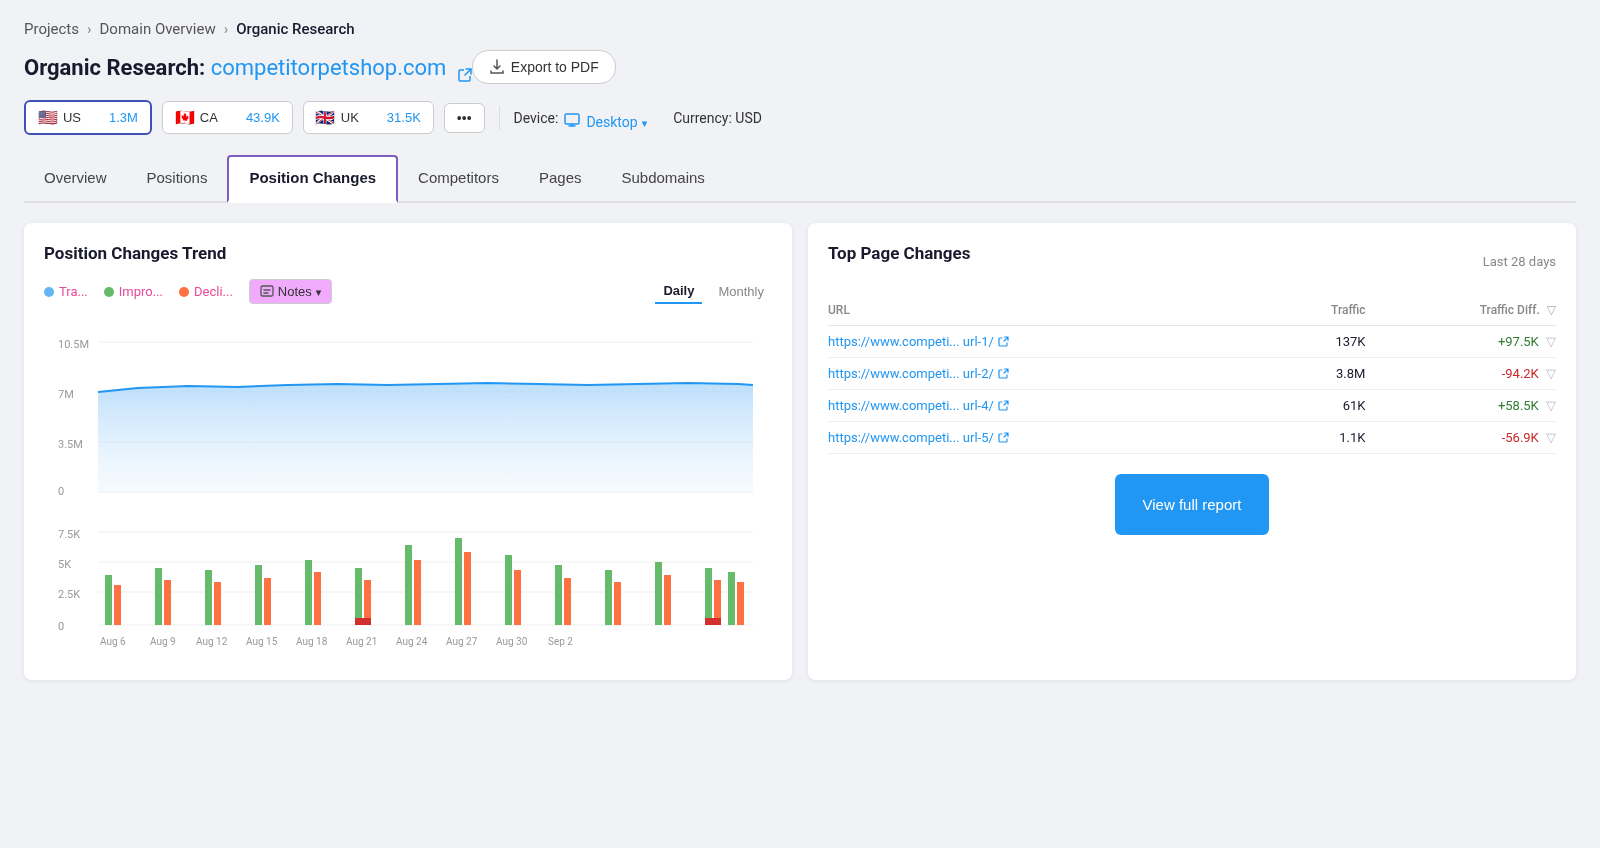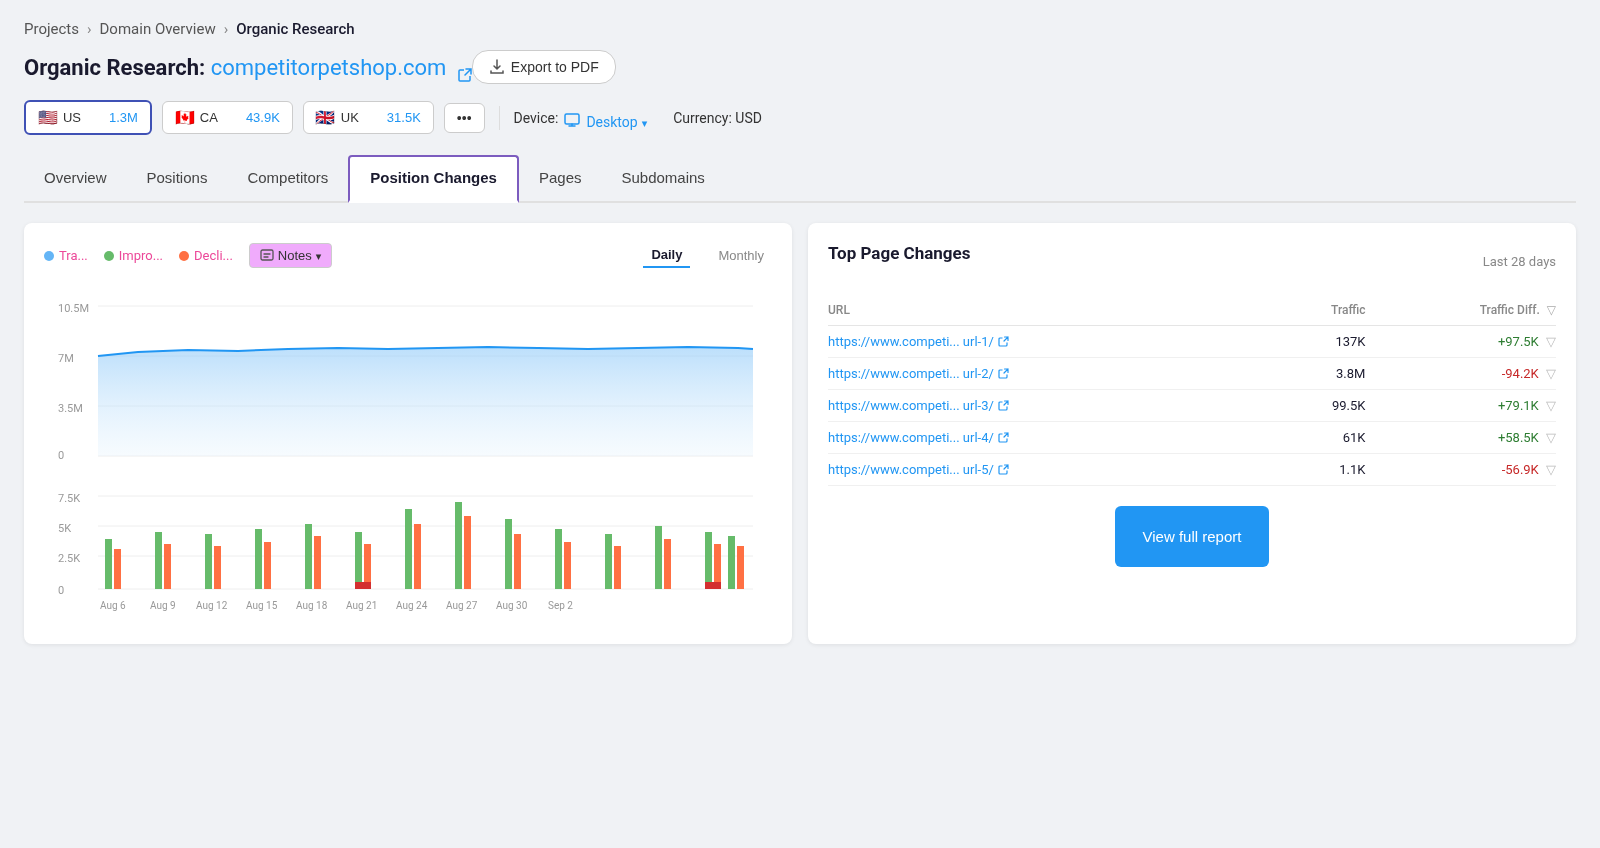--- a/index.html
+++ b/index.html
@@ -188,21 +188,21 @@
       border: 1px solid #ccc;
       border-radius: 4px;
       padding: 4px 10px;
       background: #f0abfc;
       cursor: pointer;
       font-size: 13px;
       color: #333;
     }
     .view-toggle {
       display: flex;
-      gap: 20px;
+      gap: 8px;
       margin-left: auto;
     }
     .view-btn {
       border: none;
       background: none;
       cursor: pointer;
       font-size: 13px;
       color: #888;
       padding: 4px 8px;
     }
@@ -346,29 +346,30 @@
         <span>Desktop</span>
         <span class="chevron-down"></span>
       </a>
     </div>
     <span class="currency-label">Currency: USD</span>
   </div>
 
   <nav class="nav-tabs">
     <button class="nav-tab">Overview</button>
     <button class="nav-tab">Positions</button>
+    <button class="nav-tab active">Position Changes</button>
     <button class="nav-tab">Competitors</button>
-    <button class="nav-tab active">Position Changes</button>
     <button class="nav-tab">Pages</button>
     <button class="nav-tab">Subdomains</button>
   </nav>
 
   <div class="main-grid">
 
     <div class="card">
+      <div class="card-title">Position Changes Trend</div>
 
       <div class="chart-controls">
         <div class="legend-item">
           <div class="legend-dot" style="background:#64b5f6;"></div>
           <span>Tra...</span>
         </div>
         <div class="legend-item">
           <div class="legend-dot" style="background:#66bb6a;"></div>
           <span>Impro...</span>
         </div>
@@ -527,36 +528,20 @@
       </td>
       <td class="right">3.8M</td>
       <td class="right negative">
         -94.2K
         <span style="color:#bbb; margin-left:4px;">▽</span>
       </td>
     </tr>
             <tr>
       <td>
         <a href="#" class="url-link">
-          https://www.competi... url-3/
-          <svg width="11" height="11" viewBox="0 0 11 11" fill="none">
-            <path d="M4.5 2H2a1 1 0 00-1 1v6a1 1 0 001 1h6a1 1 0 001-1V6.5" stroke="#2196f3" stroke-width="1.2"></path>
-            <path d="M6.5 1h3.5v3.5M10 1L6 5" stroke="#2196f3" stroke-width="1.2" stroke-linecap="round"></path>
-          </svg>
-        </a>
-      </td>
-      <td class="right">99.5K</td>
-      <td class="right positive">
-        +79.1K
-        <span style="color:#bbb; margin-left:4px;">▽</span>
-      </td>
-    </tr>
-            <tr>
-      <td>
-        <a href="#" class="url-link">
           https://www.competi... url-4/
           <svg width="11" height="11" viewBox="0 0 11 11" fill="none">
             <path d="M4.5 2H2a1 1 0 00-1 1v6a1 1 0 001 1h6a1 1 0 001-1V6.5" stroke="#2196f3" stroke-width="1.2"></path>
             <path d="M6.5 1h3.5v3.5M10 1L6 5" stroke="#2196f3" stroke-width="1.2" stroke-linecap="round"></path>
           </svg>
         </a>
       </td>
       <td class="right">61K</td>
       <td class="right positive">
         +58.5K

